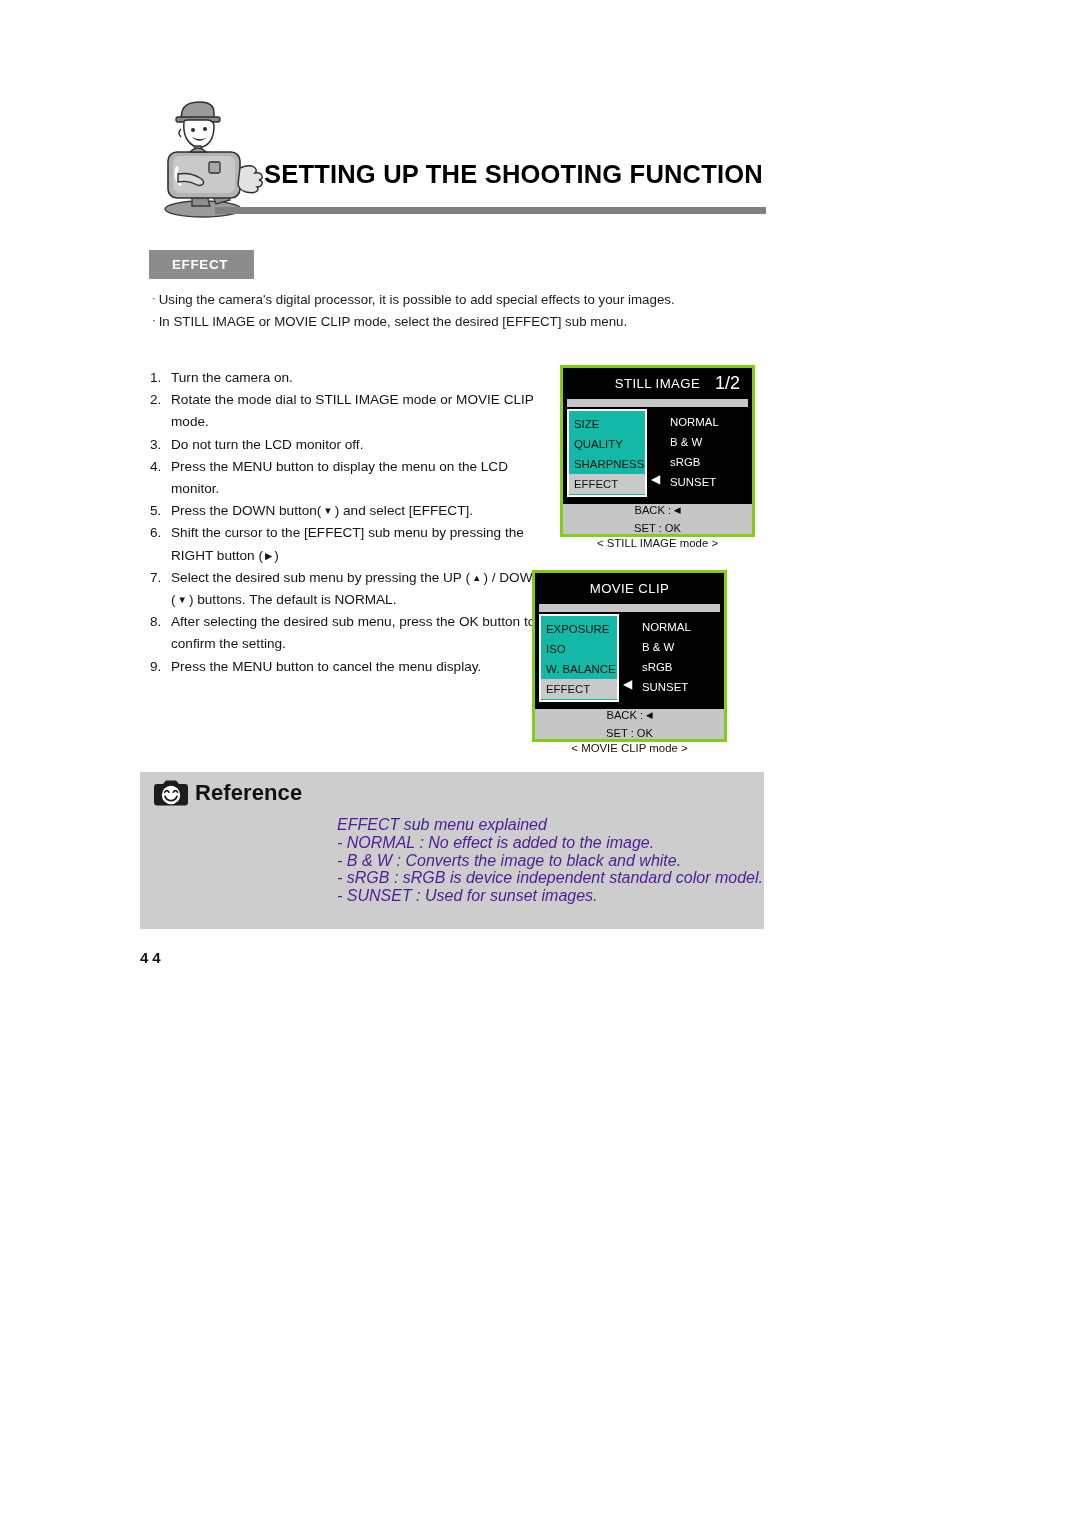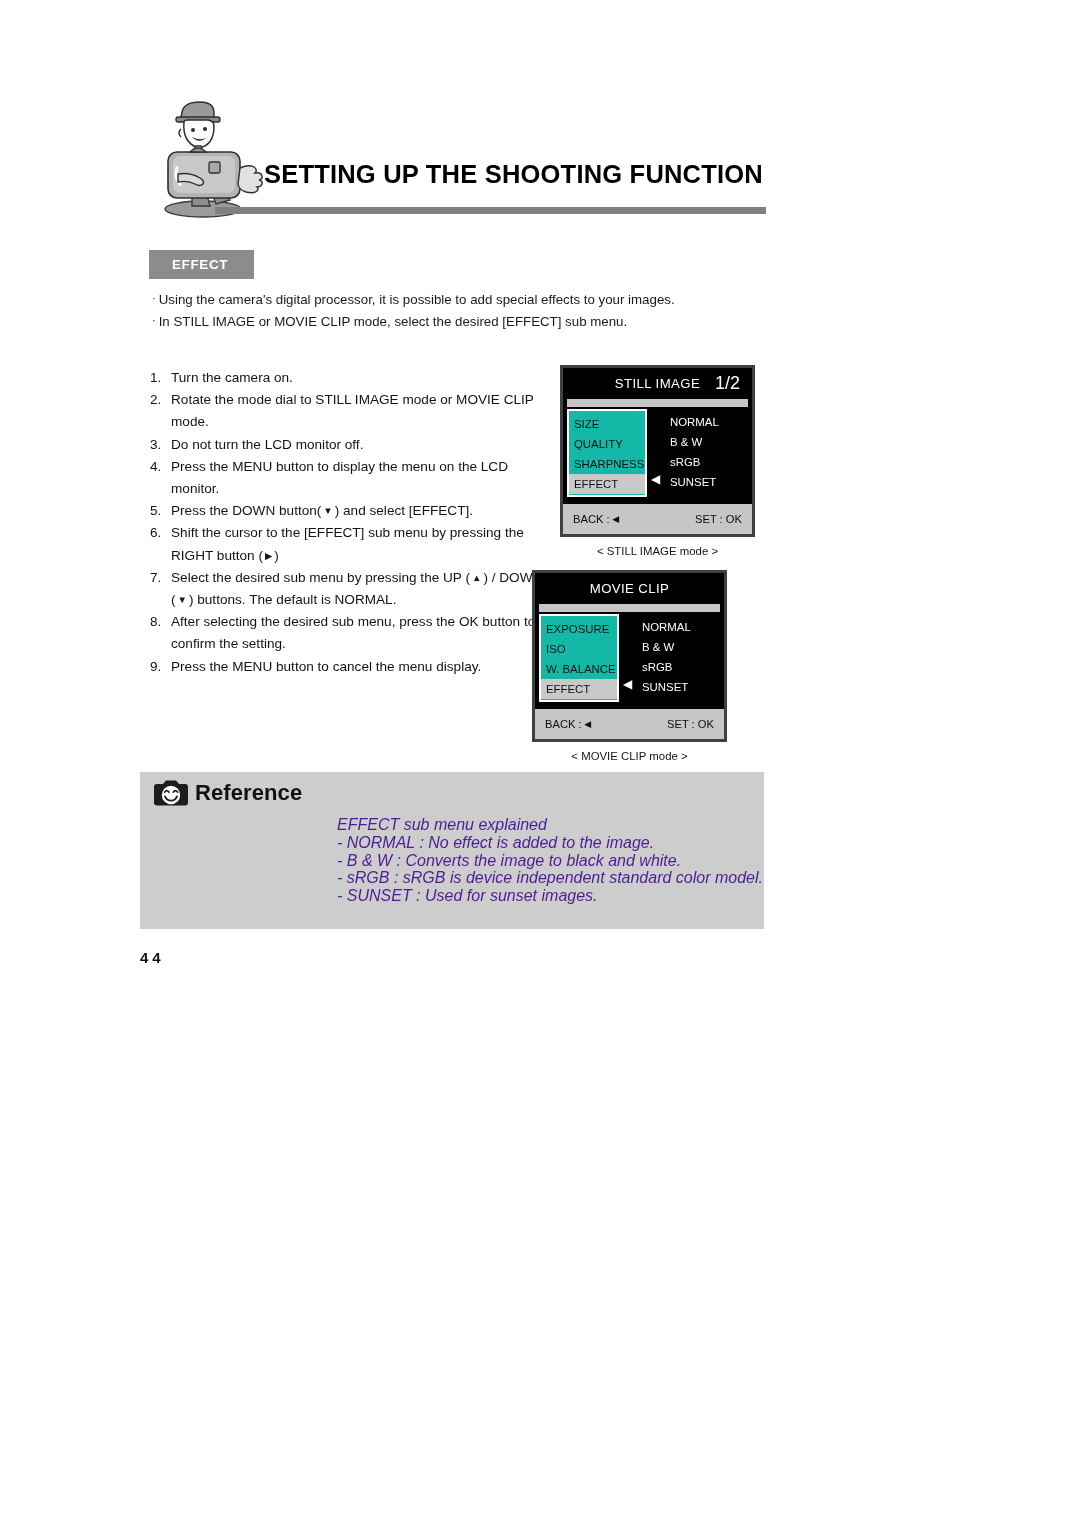--- a/index.html
+++ b/index.html
@@ -115,21 +115,21 @@
     padding: 0 2px;
   }
 
   
   .lcd-wrap { position: absolute; }
   #lcd-still { left: 560px; top: 365px; }
   #lcd-movie { left: 532px; top: 570px; }
 
   .lcd {
     width: 195px;
-    border: 3px solid #404040;
+    border: 3px solid #84cc16;
     background: #000000;
     box-sizing: border-box;
   }
   .lcd-title {
     height: 30px;
     background: #000000;
     color: #ffffff;
     position: relative;
     display: flex;
     align-items: center;
@@ -201,35 +201,35 @@
     white-space: nowrap;
   }
   .lcd-footer {
     height: 30px;
     background: #c6c6c6;
     display: flex;
     align-items: center;
     justify-content: space-between;
     padding: 0 10px;
     box-sizing: border-box;
+    flex-direction: column;
   }
   .lcd-footer-text {
     font-size: 11.2px;
     color: #0b0b0b;
     white-space: nowrap;
   }
   .tri {
     font-size: 9px;
     vertical-align: 1px;
   }
   .lcd-caption {
     text-align: center;
     font-size: 11.4px;
     color: #141414;
-    margin-top: 8px;
     width: 195px;
   }
 
   
   #reference-box {
     position: absolute;
     left: 140px;
     top: 772px;
     width: 624px;
     height: 157px;

